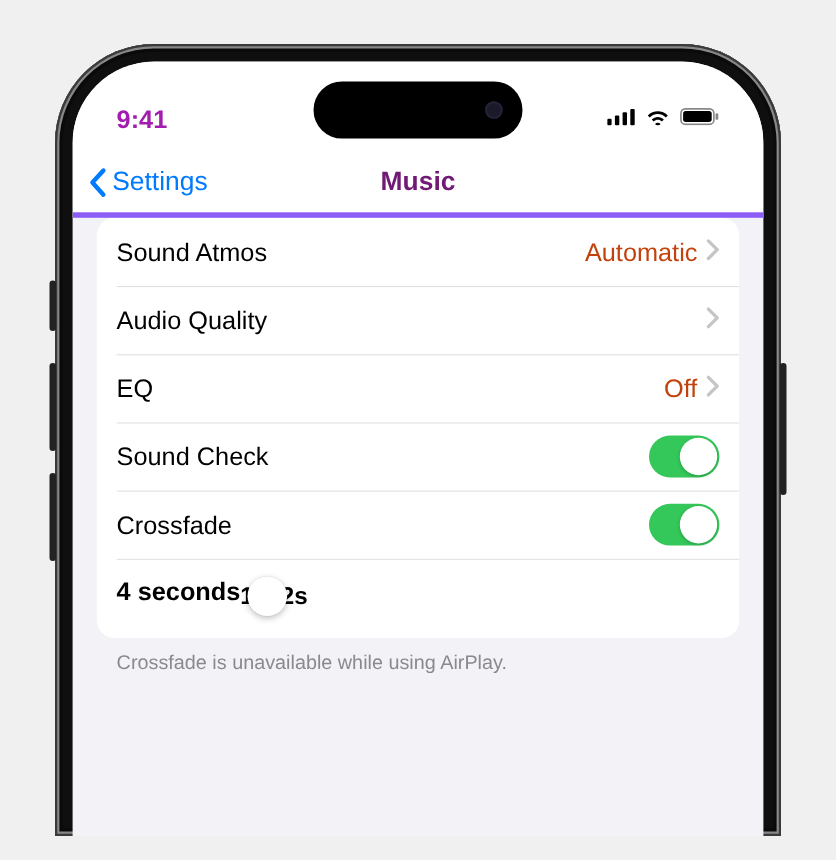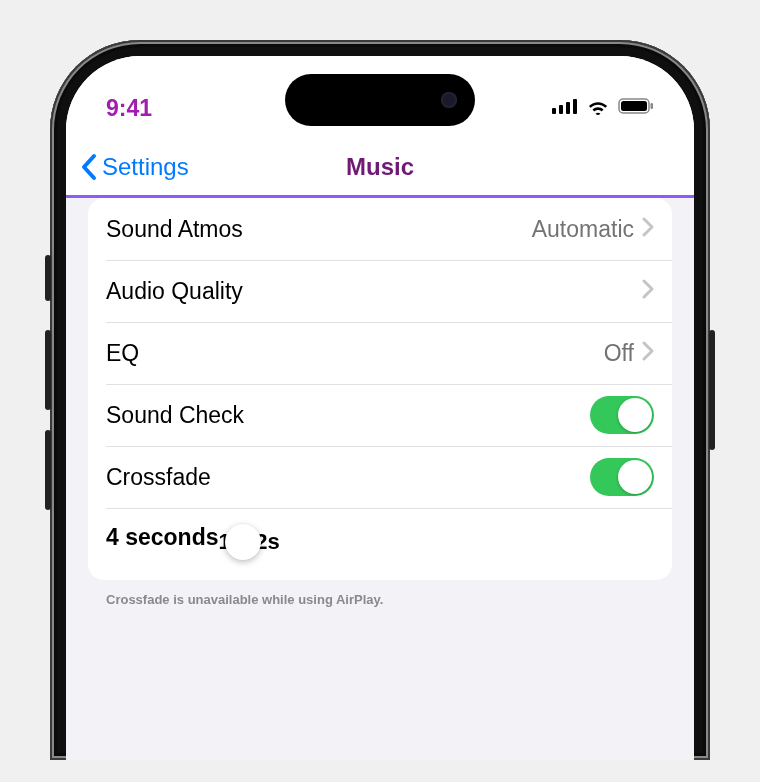--- a/index.html
+++ b/index.html
@@ -88,21 +88,21 @@
     width: 140px;
     justify-content: flex-end;
   }
 
   .nav-bar {
     background: #fff;
     height: 60px;
     display: flex;
     align-items: center;
     position: relative;
-    border-bottom: 3px solid #8b5cf6;
+    border-bottom: 5px solid #8b5cf6;
   }
   .nav-back {
     display: flex;
     align-items: center;
     color: #007aff;
     font-size: 24px;
     padding-left: 14px;
     cursor: pointer;
   }
   .nav-back svg { margin-right: 4px; }
@@ -146,21 +146,21 @@
     background: #e1e1e4;
   }
   .row-label {
     font-size: 23px;
     color: #000;
     flex: 1;
     font-weight: 400;
   }
   .row-value {
     font-size: 23px;
-    color: #737373;
+    color: #c2410c;
     margin-right: 8px;
   }
   .chev {
     color: #c5c5c7;
   }
 
   .switch {
     width: 64px;
     height: 38px;
     background: #34c759;
@@ -227,24 +227,23 @@
     position: absolute;
     top: 50%;
     width: 36px; height: 36px;
     background: #fff;
     border-radius: 50%;
     transform: translate(-50%, -50%);
     box-shadow: 0 2px 6px rgba(0,0,0,0.25), 0 0 0 0.5px rgba(0,0,0,0.05);
   }
 
   .footer-note {
-    font-size: 13px;
+    font-size: 18px;
     color: #8a8a8e;
     padding: 12px 18px 0 18px;
-    font-weight: bold;
   }
 </style>
 </head>
 <body>
 
 <div class="device-wrap">
   <div class="device">
     <div class="side-btn btn-left-1"></div>
     <div class="side-btn btn-left-2"></div>
     <div class="side-btn btn-left-3"></div>

